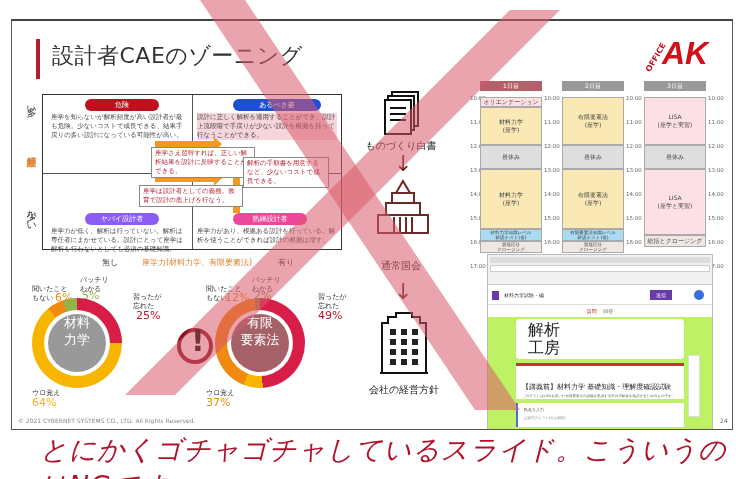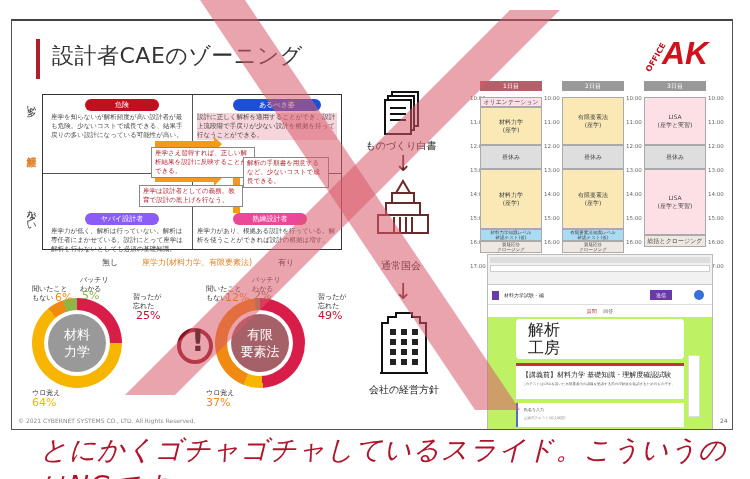--- a/index.html
+++ b/index.html
@@ -17,21 +17,21 @@
 .matrix .vline{position:absolute;left:149px;top:0;width:1px;height:100%;background:#555}
 .pill{position:absolute;height:12px;border-radius:7px;color:#fff;font-size:7px;text-align:center;line-height:12px}
 .qtext{position:absolute;font-size:6.5px;line-height:9px;color:#444}
 .callout{position:absolute;font-size:6.5px;line-height:9px;color:#b01e2e;border:1px solid #888;background:#fff;padding:1px 3px}
 .arrow-h{position:absolute;height:7px;background:#f39a1e}
 .arrow-h:after{content:"";position:absolute;right:-7px;top:-4px;border-left:8px solid #f39a1e;border-top:7px solid transparent;border-bottom:8px solid transparent}
 .xlabels{position:absolute;top:236px;font-size:8px}
 
 .donut{position:absolute;border-radius:50%}
 .donut .hole{position:absolute;border-radius:50%;background:#fff}
-.donut .core{position:absolute;border-radius:50%;background:#999;color:#fff;text-align:center;font-size:13px;line-height:17px;display:flex;align-items:center;justify-content:center}
+.donut .core{position:absolute;border-radius:50%;background:#999;color:#fff;text-align:center;font-size:13px;line-height:17px;display:flex;align-items:flex-start;justify-content:center}
 .dlabel{position:absolute;font-size:7px;line-height:9px;color:#333}
 .dpct{font-size:11px}
 .warn{position:absolute;left:165px;top:307px;width:36px;height:36px;border-radius:50%;border:4px solid #8a1020;background:#fff}
 .warn .mark{position:absolute;left:10px;top:-6px;font-size:30px;font-weight:900;color:#000;line-height:30px}
 
 .flow-label{position:absolute;font-size:10px;color:#222;text-align:center;width:100px}
 .flow-arrow{position:absolute;color:#6b2a2a;font-size:22px;line-height:22px}
 
 .sched{position:absolute;left:458px;top:60px;width:260px;height:190px;font-size:6px;color:#555}
 .dayhdr{position:absolute;top:0;height:10px;background:#999;color:#fff;text-align:center;line-height:10px;font-size:6px}
@@ -278,21 +278,21 @@
       &nbsp;&nbsp;
       <span style="color:#666">回答</span>
     </div>
     <div style="position:absolute;left:28px;top:64px;width:168px;height:40px;background:#fff;border-radius:4px">
       <div style="position:absolute;left:12px;top:2px;font-size:16px;line-height:18px;color:#222">
         <div>解析</div>
           <div>工房</div>
       </div>
     </div>
     <div style="position:absolute;left:28px;top:108px;width:168px;height:36px;background:#fff;border-top:3px solid #d03030">
-      <div style="font-size:7px;padding:4px 4px 2px 6px;color:#222">【講義前】材料力学 基礎知識・理解度確認試験</div>
+      <div style="font-size:7px;padding:16px 4px 2px 6px;color:#222">【講義前】材料力学 基礎知識・理解度確認試験</div>
       <div style="font-size:3.5px;padding:0 6px;color:#666">このテストはLISAを用いた有限要素法の講義を受講する前の理解度を確認するためのものです。</div>
     </div>
     <div style="position:absolute;left:28px;top:148px;width:168px;height:24px;background:#fff;border-left:2px solid #4a6fd8">
       <div style="font-size:4px;padding:4px 6px;color:#444">氏名を入力</div>
       <div style="font-size:3.5px;padding:0 6px;color:#888">記述式テキスト(短文回答)</div>
     </div>
     <div style="position:absolute;left:200px;top:100px;width:12px;height:62px;background:#fff;border:1px solid #ddd"></div>
   </div>
 
   <div class="footer-copy">© 2021 CYBERNET SYSTEMS CO., LTD. All Rights Reserved.</div>

